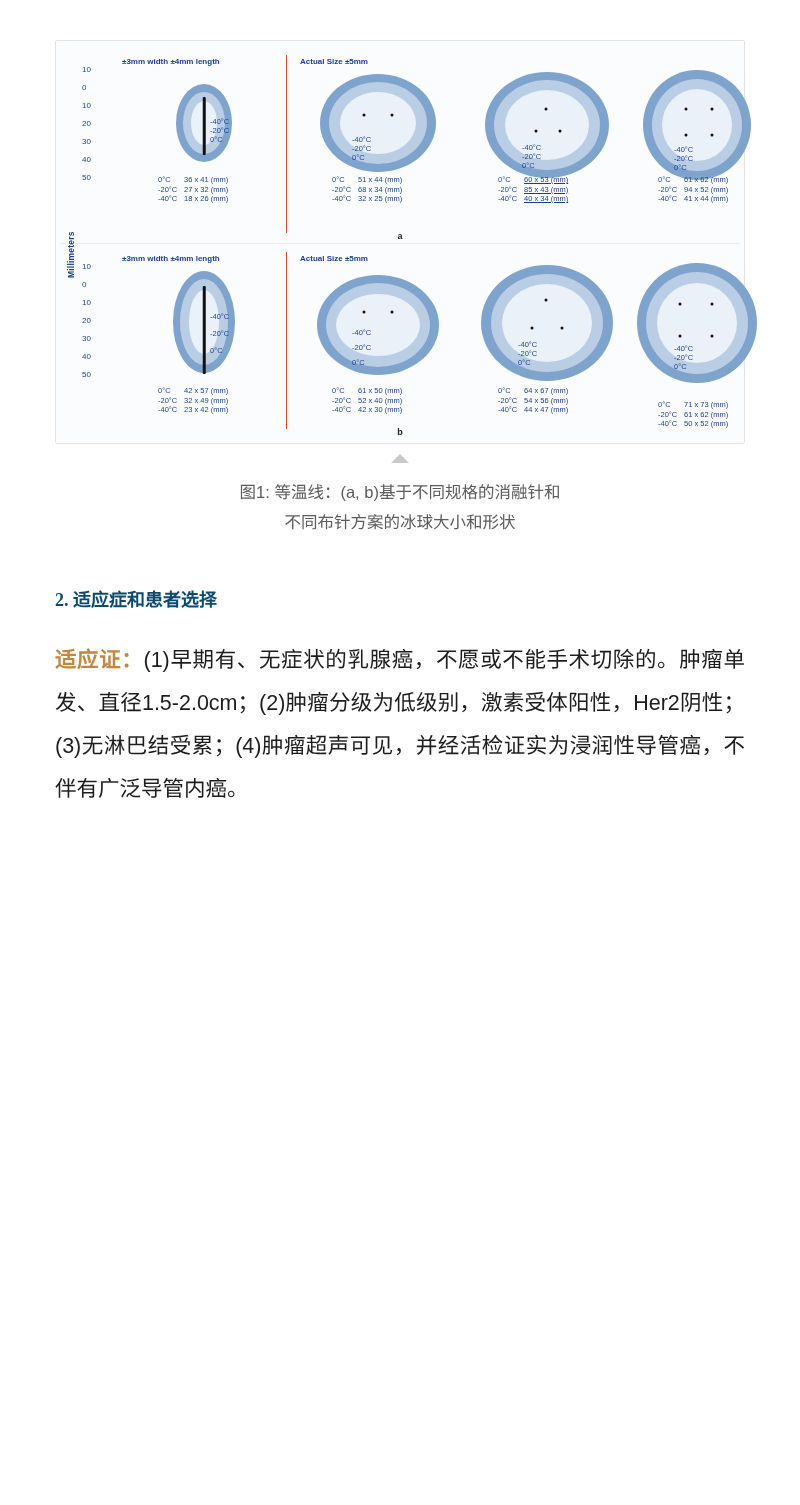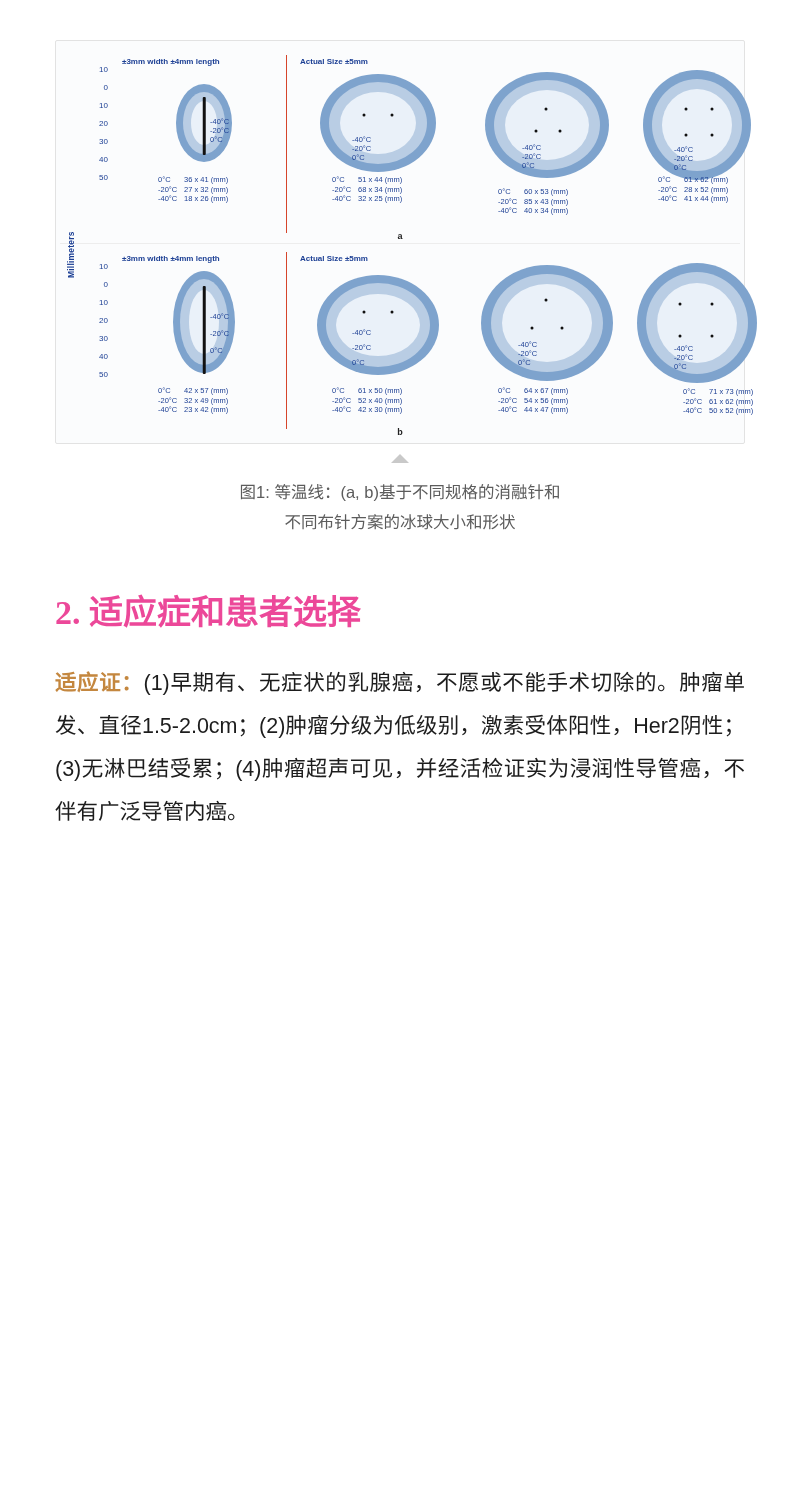--- a/index.html
+++ b/index.html
@@ -57,21 +57,20 @@
     letter-spacing: .2px;
     white-space: nowrap;
   }
   .ticks {
     position: absolute;
     left: 22px;
     top: 14px;
     width: 26px;
     font-size: 8px;
     color: #1c3f94;
-    text-align: right;
   }
   .ticks div {
     height: 18px;
     line-height: 18px;
   }
 
   .head-label {
     position: absolute;
     font-size: 8px;
     color: #1c3f94;
@@ -164,22 +163,22 @@
     line-height: 30px;
     color: #5c5c5c;
   }
 
   
   .content {
     margin: 48px auto 0 auto;
     width: 690px;
   }
   h2.section-title {
-    color: #ec4899;
-    font-size: 34px;
+    color: #0c4a6e;
+    font-size: 18px;
     font-weight: bold;
     margin: 0 0 28px 0;
     font-family: "Liberation Serif", serif;
   }
   p.para {
     font-size: 21.5px;
     line-height: 43px;
     margin: 0 0 4px 0;
     text-align: justify;
     text-justify: inter-ideograph;
@@ -257,21 +256,21 @@
             <div class="inner" style="width:84px; height:70px;"></div>
           </div>
           <div class="dot" style="left:486px; top:62px;"></div>
           <div class="dot" style="left:476px; top:84px;"></div>
           <div class="dot" style="left:500px; top:84px;"></div>
           <div class="temp-labels" style="left:462px; top:96px;">
             <div>-40°C</div>
             <div>-20°C</div>
             <div class="t0">0°C</div>
           </div>
-          <div class="meas" style="left:438px; top:140px;">
+          <div class="meas" style="left:438px; top:128px;text-decoration:underline;">
             <div><span class="tmp">0°C</span><span>60 x 53 (mm)</span></div>
             <div><span class="tmp">-20°C</span><span>85 x 43 (mm)</span></div>
             <div><span class="tmp">-40°C</span><span>40 x 34 (mm)</span></div>
           </div>
 
           <div class="ice" style="left:582px; top:22px; width:110px; height:112px;">
             <div class="outer" style="width:108px; height:110px;"></div>
             <div class="mid" style="width:90px; height:92px;"></div>
             <div class="inner" style="width:70px; height:72px;"></div>
           </div>
@@ -279,21 +278,21 @@
           <div class="dot" style="left:652px; top:62px;"></div>
           <div class="dot" style="left:626px; top:88px;"></div>
           <div class="dot" style="left:652px; top:88px;"></div>
           <div class="temp-labels" style="left:614px; top:98px;">
             <div>-40°C</div>
             <div>-20°C</div>
             <div class="t0">0°C</div>
           </div>
           <div class="meas" style="left:598px; top:128px;">
             <div><span class="tmp">0°C</span><span>61 x 62 (mm)</span></div>
-            <div><span class="tmp">-20°C</span><span>28 x 52 (mm)</span></div>
+            <div><span class="tmp">-20°C</span><span>94 x 52 (mm)</span></div>
             <div><span class="tmp">-40°C</span><span>41 x 44 (mm)</span></div>
           </div>
 
           <div class="panel-letter">a</div>
         </div>
       </div>
 
       <div class="panel">
         <div class="panel-inner">
           <div class="axis-label-vert">Millimeters</div>
@@ -373,21 +372,21 @@
           </div>
           <div class="dot" style="left:620px; top:60px;"></div>
           <div class="dot" style="left:652px; top:60px;"></div>
           <div class="dot" style="left:620px; top:92px;"></div>
           <div class="dot" style="left:652px; top:92px;"></div>
           <div class="temp-labels" style="left:614px; top:100px;">
             <div>-40°C</div>
             <div>-20°C</div>
             <div class="t0">0°C</div>
           </div>
-          <div class="meas" style="left:598px; top:143px;margin-left:25px;">
+          <div class="meas" style="left:598px; top:156px;">
             <div><span class="tmp">0°C</span><span>71 x 73 (mm)</span></div>
             <div><span class="tmp">-20°C</span><span>61 x 62 (mm)</span></div>
             <div><span class="tmp">-40°C</span><span>50 x 52 (mm)</span></div>
           </div>
 
           <div class="panel-letter">b</div>
         </div>
       </div>
 
     </div>

